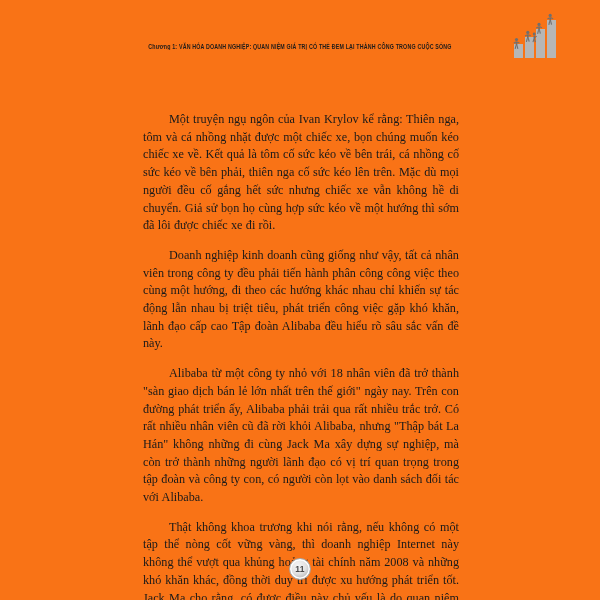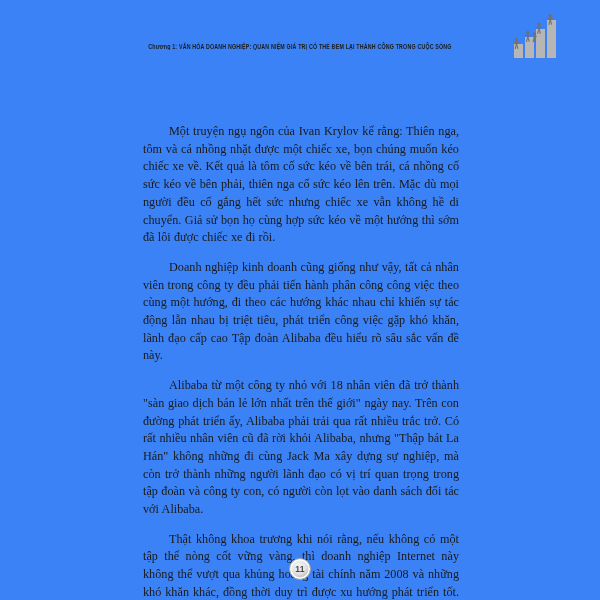--- a/index.html
+++ b/index.html
@@ -14,21 +14,21 @@
     overflow: hidden;
     font-family: "Liberation Serif", "DejaVu Serif", serif;
     color: #141414;
     -webkit-font-smoothing: antialiased;
   }
 
   .page {
     position: relative;
     width: 600px;
     height: 600px;
-    background: #3b82f6;
+    background: #f97316;
     box-sizing: border-box;
     padding-left: 8px;
   }
 
   
   .running-head {
     position: absolute;
     left: 0;
     top: 34px;
     width: 600px;
@@ -79,21 +79,21 @@
   }
 
   
   .body-col {
     position: absolute;
     left: 143px;
     top: 111px;
     width: 316px;
   }
   .body-col p {
-    margin: 12px 0 12px 0;
+    margin: 0 0 12px 0;
     text-indent: 26px;
     text-align: justify;
     font-size: 12.2px;
     line-height: 17.7px;
     letter-spacing: 0.02px;
     word-spacing: 0.2px;
     color: #1a1a1a;
   }
   .body-col p:last-child { margin-bottom: 0; }
 

